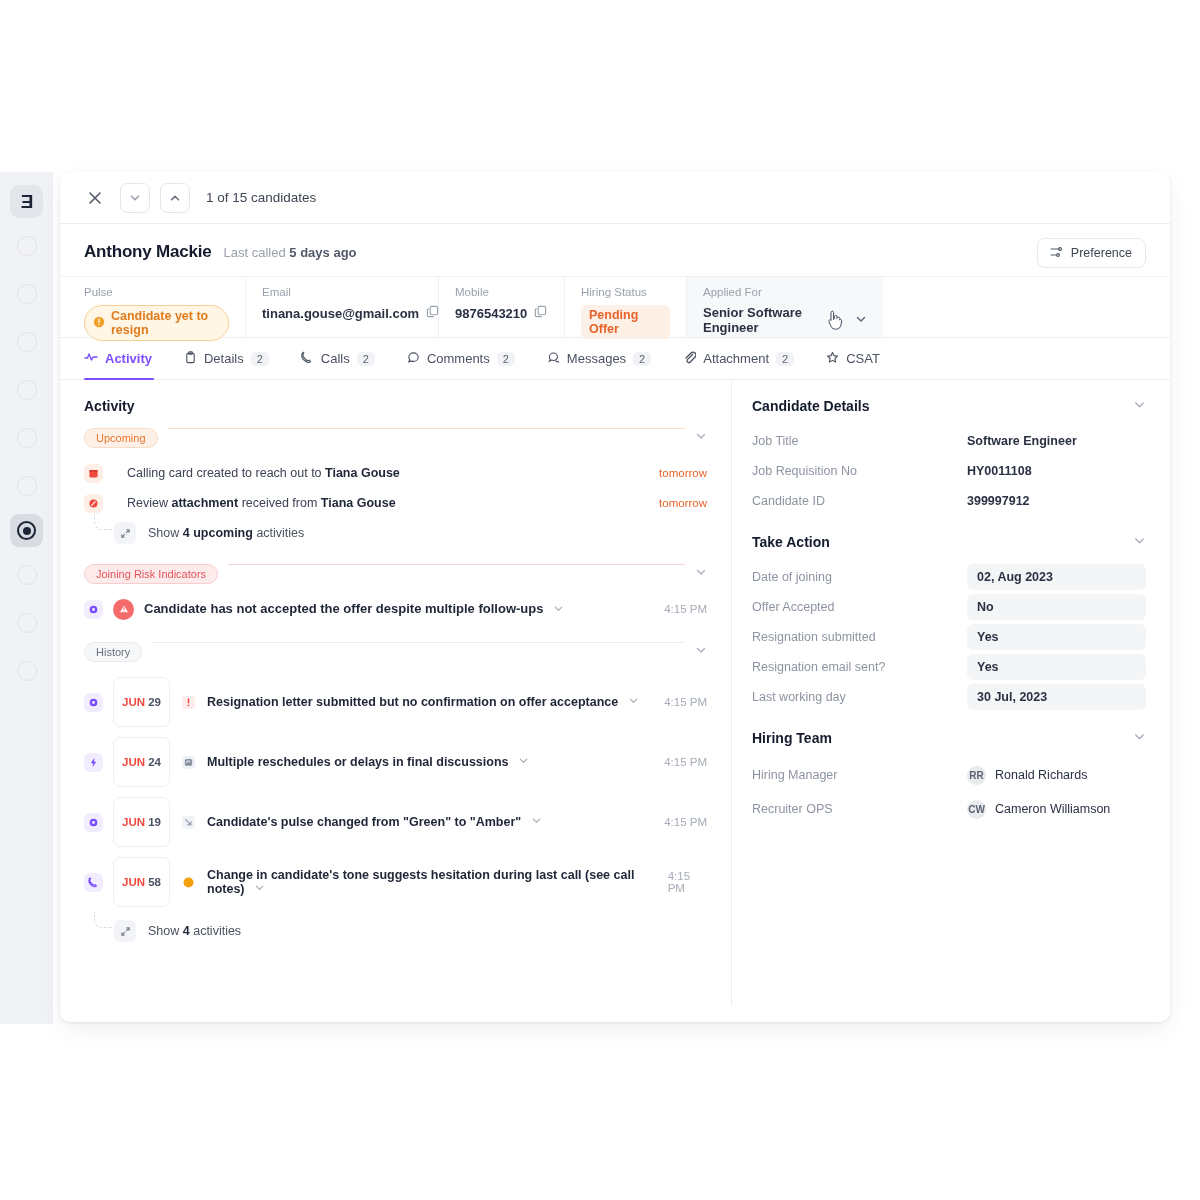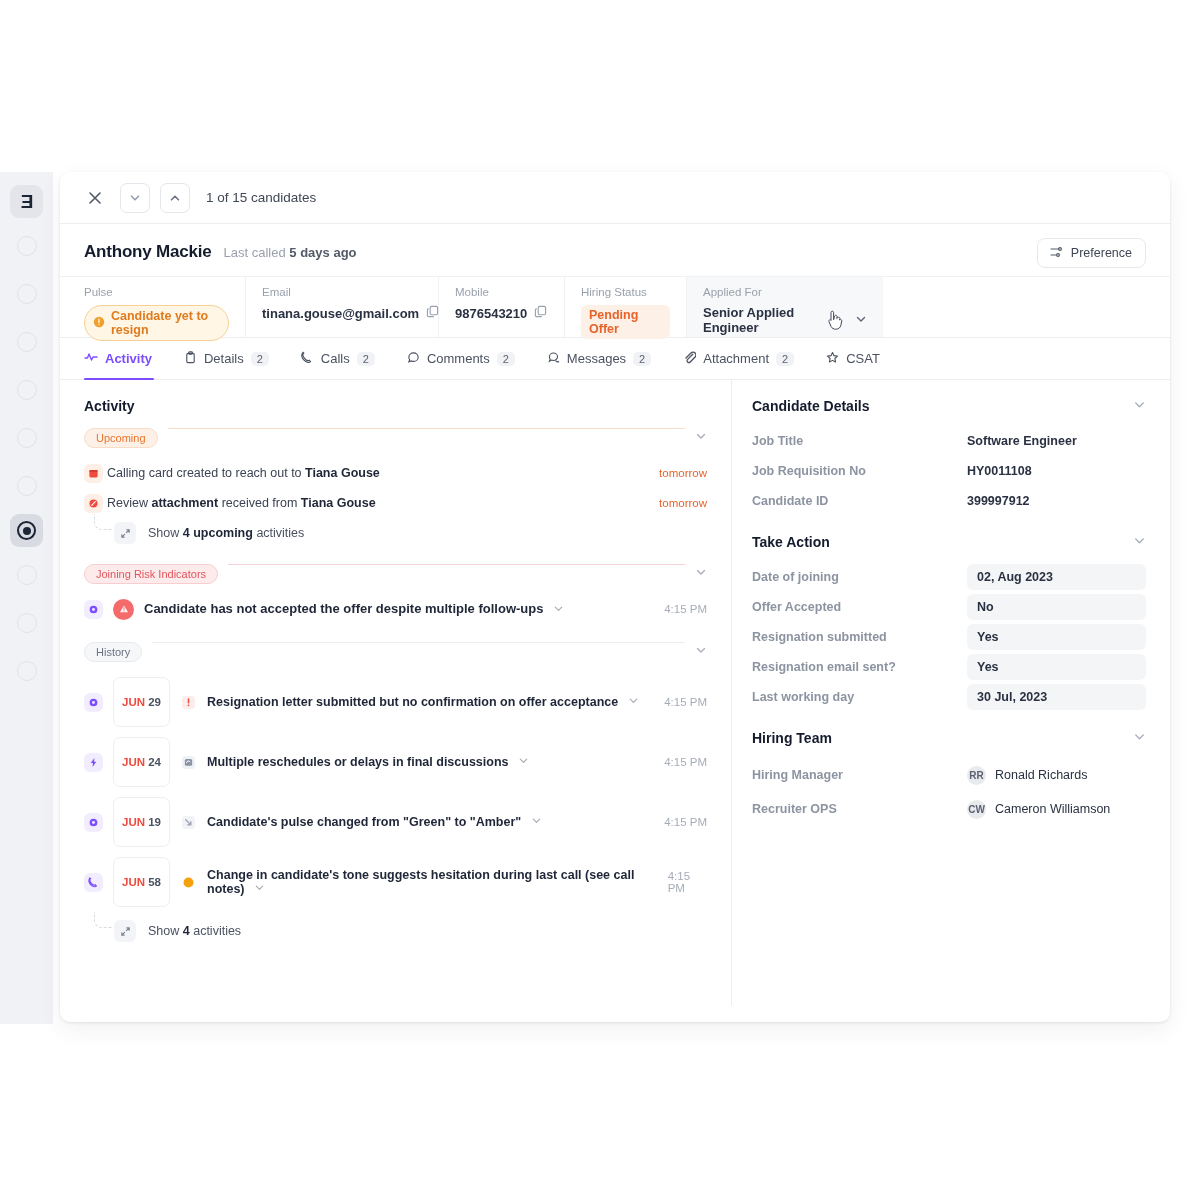--- a/index.html
+++ b/index.html
@@ -109,21 +109,21 @@
   .chip.upcoming { background:#fdf1e7; color:#e8752f; border:1px solid #f8dcc5;}
   .chip.risk { background:#fdebec; color:#e2545c; border:1px solid #f7cdd0;}
   .chip.history { background:#f6f7f9; color:#6b7280; border:1px solid #e9eaee;}
   .rule { flex:1; height:1px; }
   .rule.o { background:#f7ddc8; }
   .rule.r { background:#f6d3d6; }
   .rule.g { background:#ebedf1; }
   .caret { color:#9aa1ad; cursor:pointer; flex:0 0 auto; }
 
   
-  .arow { display:flex; align-items:center; gap:4px; min-height:30px; padding: 4px 0; }
+  .arow { display:flex; align-items:center; gap:24px; min-height:30px; padding: 4px 0; }
   .sq { width:19px;height:19px;border-radius:6px; display:flex;align-items:center;justify-content:center; flex:0 0 auto;}
   .sq.orange { background:#fdeee6; }
   .sq.purple { background:#f1edfe; }
   .atext { font-size:12.5px; color:#3b4252; flex:1; }
   .atext b { font-weight:700; color:#1f2637; }
   .atime { font-size:11.5px; color:#e8632a; }
   .atime.gray { color:#a6acb8; }
   .show-more { display:flex; align-items:center; gap:12px; padding-left: 30px; margin-top:4px; position:relative;}
   .show-more .curve { position:absolute; left:10px; top:-8px; width:18px;height:16px;border-left:1px dashed #d7dae1;border-bottom:1px dashed #d7dae1;border-bottom-left-radius:8px;}
   .expand-sq { width:22px;height:22px;border-radius:6px;background:#f3f4f7;display:flex;align-items:center;justify-content:center;color:#7b8architecture;}
@@ -141,21 +141,21 @@
     font-size:11.5px; padding:18px 8px; white-space:nowrap; flex:0 0 auto;
   }
   .datepill .m { color:#ef4a3d; font-weight:700; }
   .datepill .d { color:#4a5160; font-weight:700; }
   .hicon { width:17px;height:17px;border-radius:4px;display:flex;align-items:center;justify-content:center;flex:0 0 auto;font-size:11px;}
   .htext { font-size:12.5px; font-weight:700; color:#1f2637; }
 
   
   .rsec-title { display:flex;align-items:center;justify-content:space-between; font-size:14px;font-weight:700;color:#141b2d; margin-bottom:12px;}
   .kv { display:flex; align-items:center; height:30px; font-size:12.5px; }
-  .kv .k { width: 215px; color:#8d94a1; flex:0 0 auto;font-weight:bold;}
+  .kv .k { width: 215px; color:#8d94a1; flex:0 0 auto;}
   .kv .v { color:#2a3142; font-weight:700;}
   .kv.banded .v { background:#f4f5f7; border-radius:6px; padding:6px 10px; flex:1; }
   .spacer { height: 18px; }
   .avatar { width:19px;height:19px;border-radius:50%;background:#e8eaee;color:#5b6271;font-size:10px;font-weight:700;display:flex;align-items:center;justify-content:center;margin-right:9px;flex:0 0 auto;}
   .person { display:flex;align-items:center; }
 
   
   .cursor { position:absolute; left:826px; top:310px; width:18px;height:22px; pointer-events:none;}
 </style>
 </head>
@@ -275,21 +275,21 @@
           </span>
         </div>
       </div>
       <div class="infocell" style="width:122px">
         <div class="info-label">Hiring Status</div>
         <div class="pill-status">Pending Offer</div>
       </div>
       <div class="infocell last" style="width:196px">
         <div class="info-label">Applied For</div>
         <div class="info-value">
-          <span>Senior Applied Engineer</span>
+          <span>Senior Software Engineer</span>
           <span>
             <svg width="12" height="12" viewBox="0 0 12 12" fill="none" stroke="#5c6372" stroke-width="1.4" stroke-linecap="round" stroke-linejoin="round">
                 <path d="M2.5 4.5 L6 8 L9.5 4.5"></path>
               </svg>
           </span>
         </div>
       </div>
       <div class="infocell" style="flex:1;border-right:none"></div>
     </div>
 

